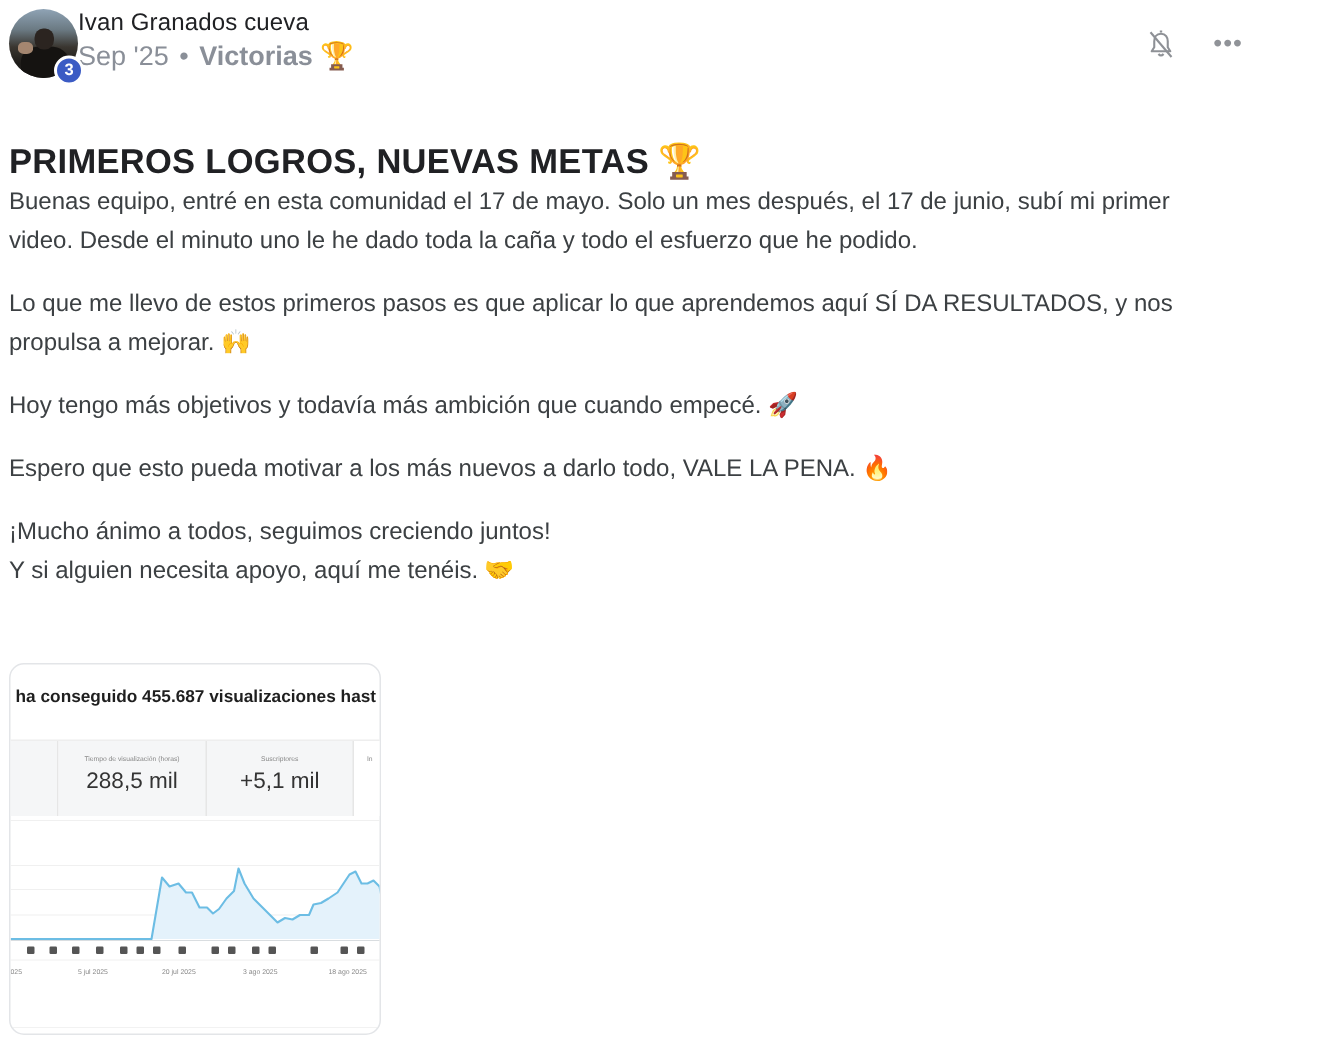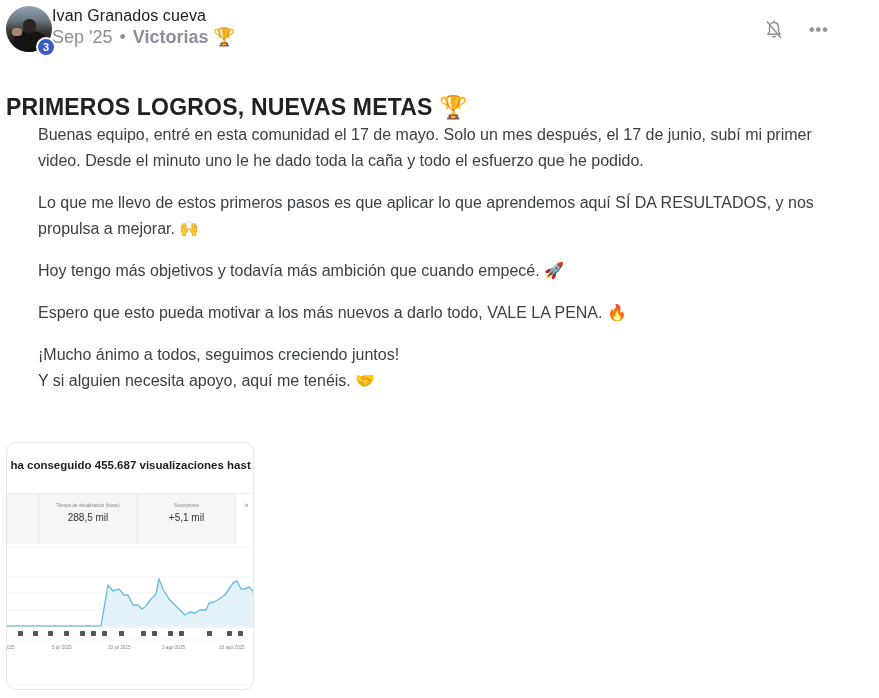--- a/index.html
+++ b/index.html
@@ -33,33 +33,33 @@
 
   .header-actions { position: absolute; top: 20px; left: 765px; display: flex; align-items: center; gap: 26px; }
   .icon-btn { cursor: pointer; display: flex; align-items: center; justify-content: center; }
   .dots { font-size: 16px; color: #909398; letter-spacing: 1px; line-height: 10px; font-weight: bold; }
 
   
   .title { position: absolute; left: 6px; top: 76px; font-size: 23px; font-weight: bold; color: #202124; letter-spacing: 0.2px; line-height: 30px; margin-top: 16px; }
 
   
   .body-text { position: absolute; left: 6px; top: 122px; width: 820px; font-size: 16px; line-height: 26px; color: #3c4043; }
-  .body-text p { margin-bottom: 16px; margin-left: 32px; }
+  .body-text p { margin-bottom: 16px; }
   .body-text p.tight { margin-bottom: 0; }
 
   
   .attachment {
     position: absolute; left: 6px; top: 442px; width: 248px; height: 248px;
     border: 1px solid #e3e5e8; border-radius: 10px; overflow: hidden; background: #fff; cursor: pointer;
   }
   .att-headline { position: absolute; left: -3px; top: 16px; white-space: nowrap; font-size: 11.5px; font-weight: bold; color: #1f1f1f; }
   .att-stats { position: absolute; left: 0; top: 50px; width: 250px; height: 50px; display: flex; border-top: 1px solid #eee; }
   .att-stat { height: 50px; background: #f5f6f7; border-right: 1px solid #e6e6e6; position: relative; }
   .att-stat .lbl { position: absolute; top: 9px; left: 0; right: 0; text-align: center; font-size: 4.5px; color: #888; }
-  .att-stat .val { position: absolute; top: 18px; left: 0; right: 0; text-align: center; font-size: 10px; color: #333; }
+  .att-stat .val { position: absolute; top: 18px; left: 0; right: 0; text-align: center; font-size: 15px; color: #333; }
   .att-chart { position: absolute; left: 0; top: 100px; width: 250px; height: 150px; }
   .axis-label { font-size: 4.6px; fill: #888; }
   .marker { fill: #555; }
 </style>
 </head>
 <body>
 
 <div class="post">
 
   <div class="header">

